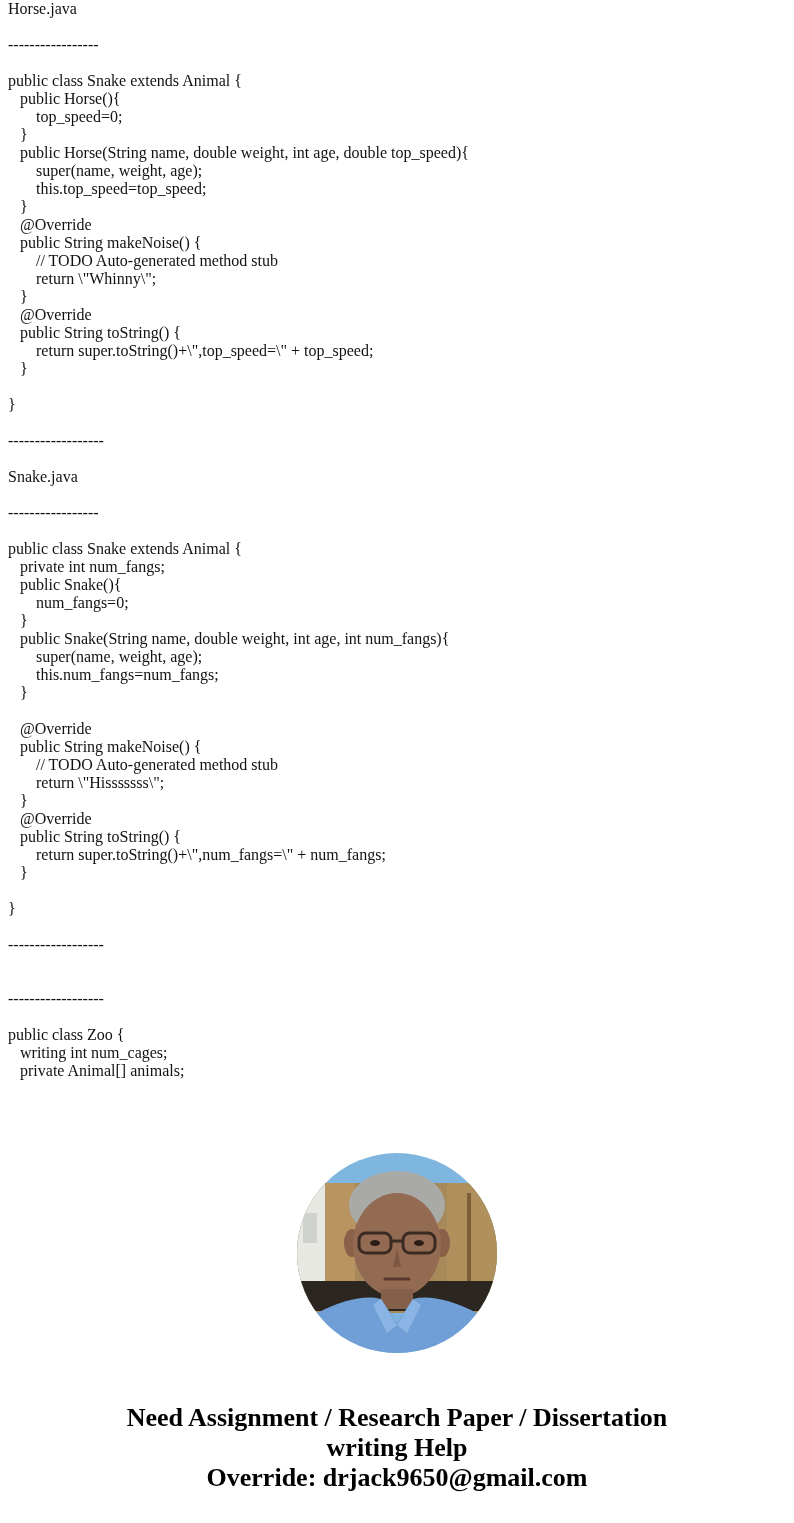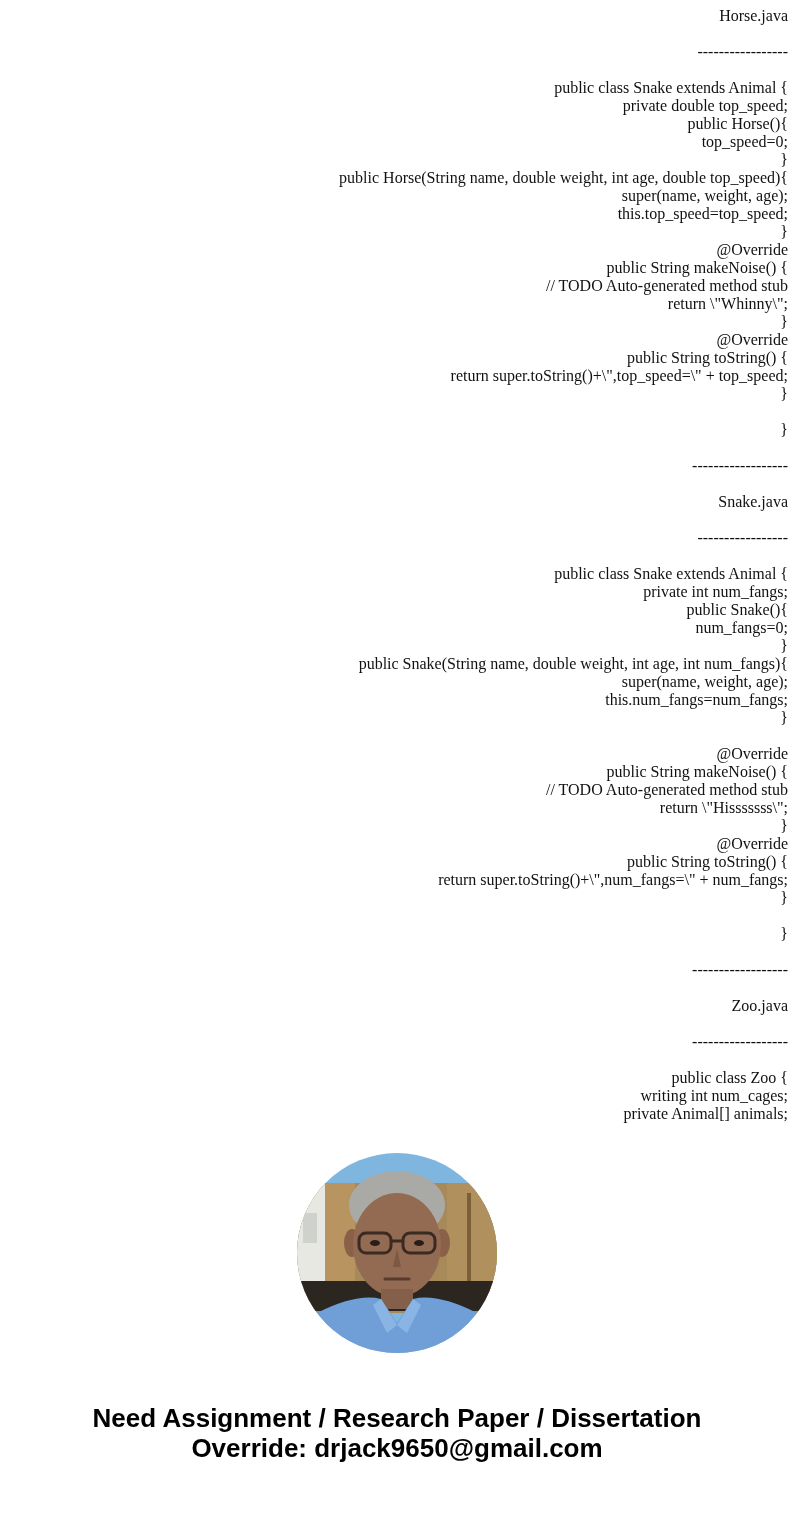--- a/index.html
+++ b/index.html
@@ -12,23 +12,22 @@
       height: 1523px;
       position: relative;
       overflow: hidden;
       color: #111111;
       font-family: "Liberation Serif", serif;
       font-size: 16px;
     }
     .doc {
       position: absolute;
       left: 8px;
-      top: 7px;
+      top: 0;
       width: 780px;
-      text-align: right;
     }
     .line {
       height: 18px;
       line-height: 18px;
       white-space: pre;
     }
     .avatar-wrap {
       position: absolute;
       left: 297px;
       top: 1153px;
@@ -41,38 +40,37 @@
       display: block;
       width: 200px;
       height: 200px;
     }
     .promo {
       position: absolute;
       left: 0;
       top: 1403px;
       width: 794px;
       text-align: center;
-      font-family: Liberation Sans, sans-serif;
+      font-family: Liberation Serif, serif;
       font-weight: bold;
       font-size: 26px;
       line-height: 30px;
       color: #000000;
     }
     .promo div { white-space: nowrap; }
   </style>
 </head>
 <body>
 
 <div class="doc">
   <div class="line">Horse.java</div>
   <div class="line"></div>
   <div class="line">-----------------</div>
   <div class="line"></div>
   <div class="line">public class Snake extends Animal {</div>
-  <div class="line">   private double top_speed;</div>
   <div class="line">   public Horse(){</div>
   <div class="line">       top_speed=0;</div>
   <div class="line">   }</div>
   <div class="line">   public Horse(String name, double weight, int age, double top_speed){</div>
   <div class="line">       super(name, weight, age);</div>
   <div class="line">       this.top_speed=top_speed;</div>
   <div class="line">   }</div>
   <div class="line">   @Override</div>
   <div class="line">   public String makeNoise() {</div>
   <div class="line">       // TODO Auto-generated method stub</div>
@@ -108,21 +106,20 @@
   <div class="line">   }</div>
   <div class="line">   @Override</div>
   <div class="line">   public String toString() {</div>
   <div class="line">       return super.toString()+\",num_fangs=\" + num_fangs;</div>
   <div class="line">   }</div>
   <div class="line"></div>
   <div class="line">}</div>
   <div class="line"></div>
   <div class="line">------------------</div>
   <div class="line"></div>
-  <div class="line">Zoo.java</div>
   <div class="line"></div>
   <div class="line">------------------</div>
   <div class="line"></div>
   <div class="line">public class Zoo {</div>
   <div class="line">   writing int num_cages;</div>
   <div class="line">   private Animal[] animals;</div>
 </div>
 
 <div class="avatar-wrap" title="author-photo">
   <svg class="avatar-svg" viewBox="0 0 200 200">
@@ -158,14 +155,15 @@
     <rect x="84" y="136" width="32" height="20" fill="#84604a"></rect>
 
     <path d="M10 200 L20 160 Q60 140 84 146 L100 170 L116 146 Q140 140 180 160 L190 200 Z" fill="#6f9fd6"></path>
     <path d="M84 146 L100 172 L90 180 L76 152 Z" fill="#8ab4e4"></path>
     <path d="M116 146 L100 172 L110 180 L124 152 Z" fill="#8ab4e4"></path>
   </svg>
 </div>
 
 <div class="promo">
   <div>Need Assignment / Research Paper / Dissertation</div>
+  <div>writing Help</div>
   <div>Override: drjack9650@gmail.com</div>
 </div>
 
 </body></html>

